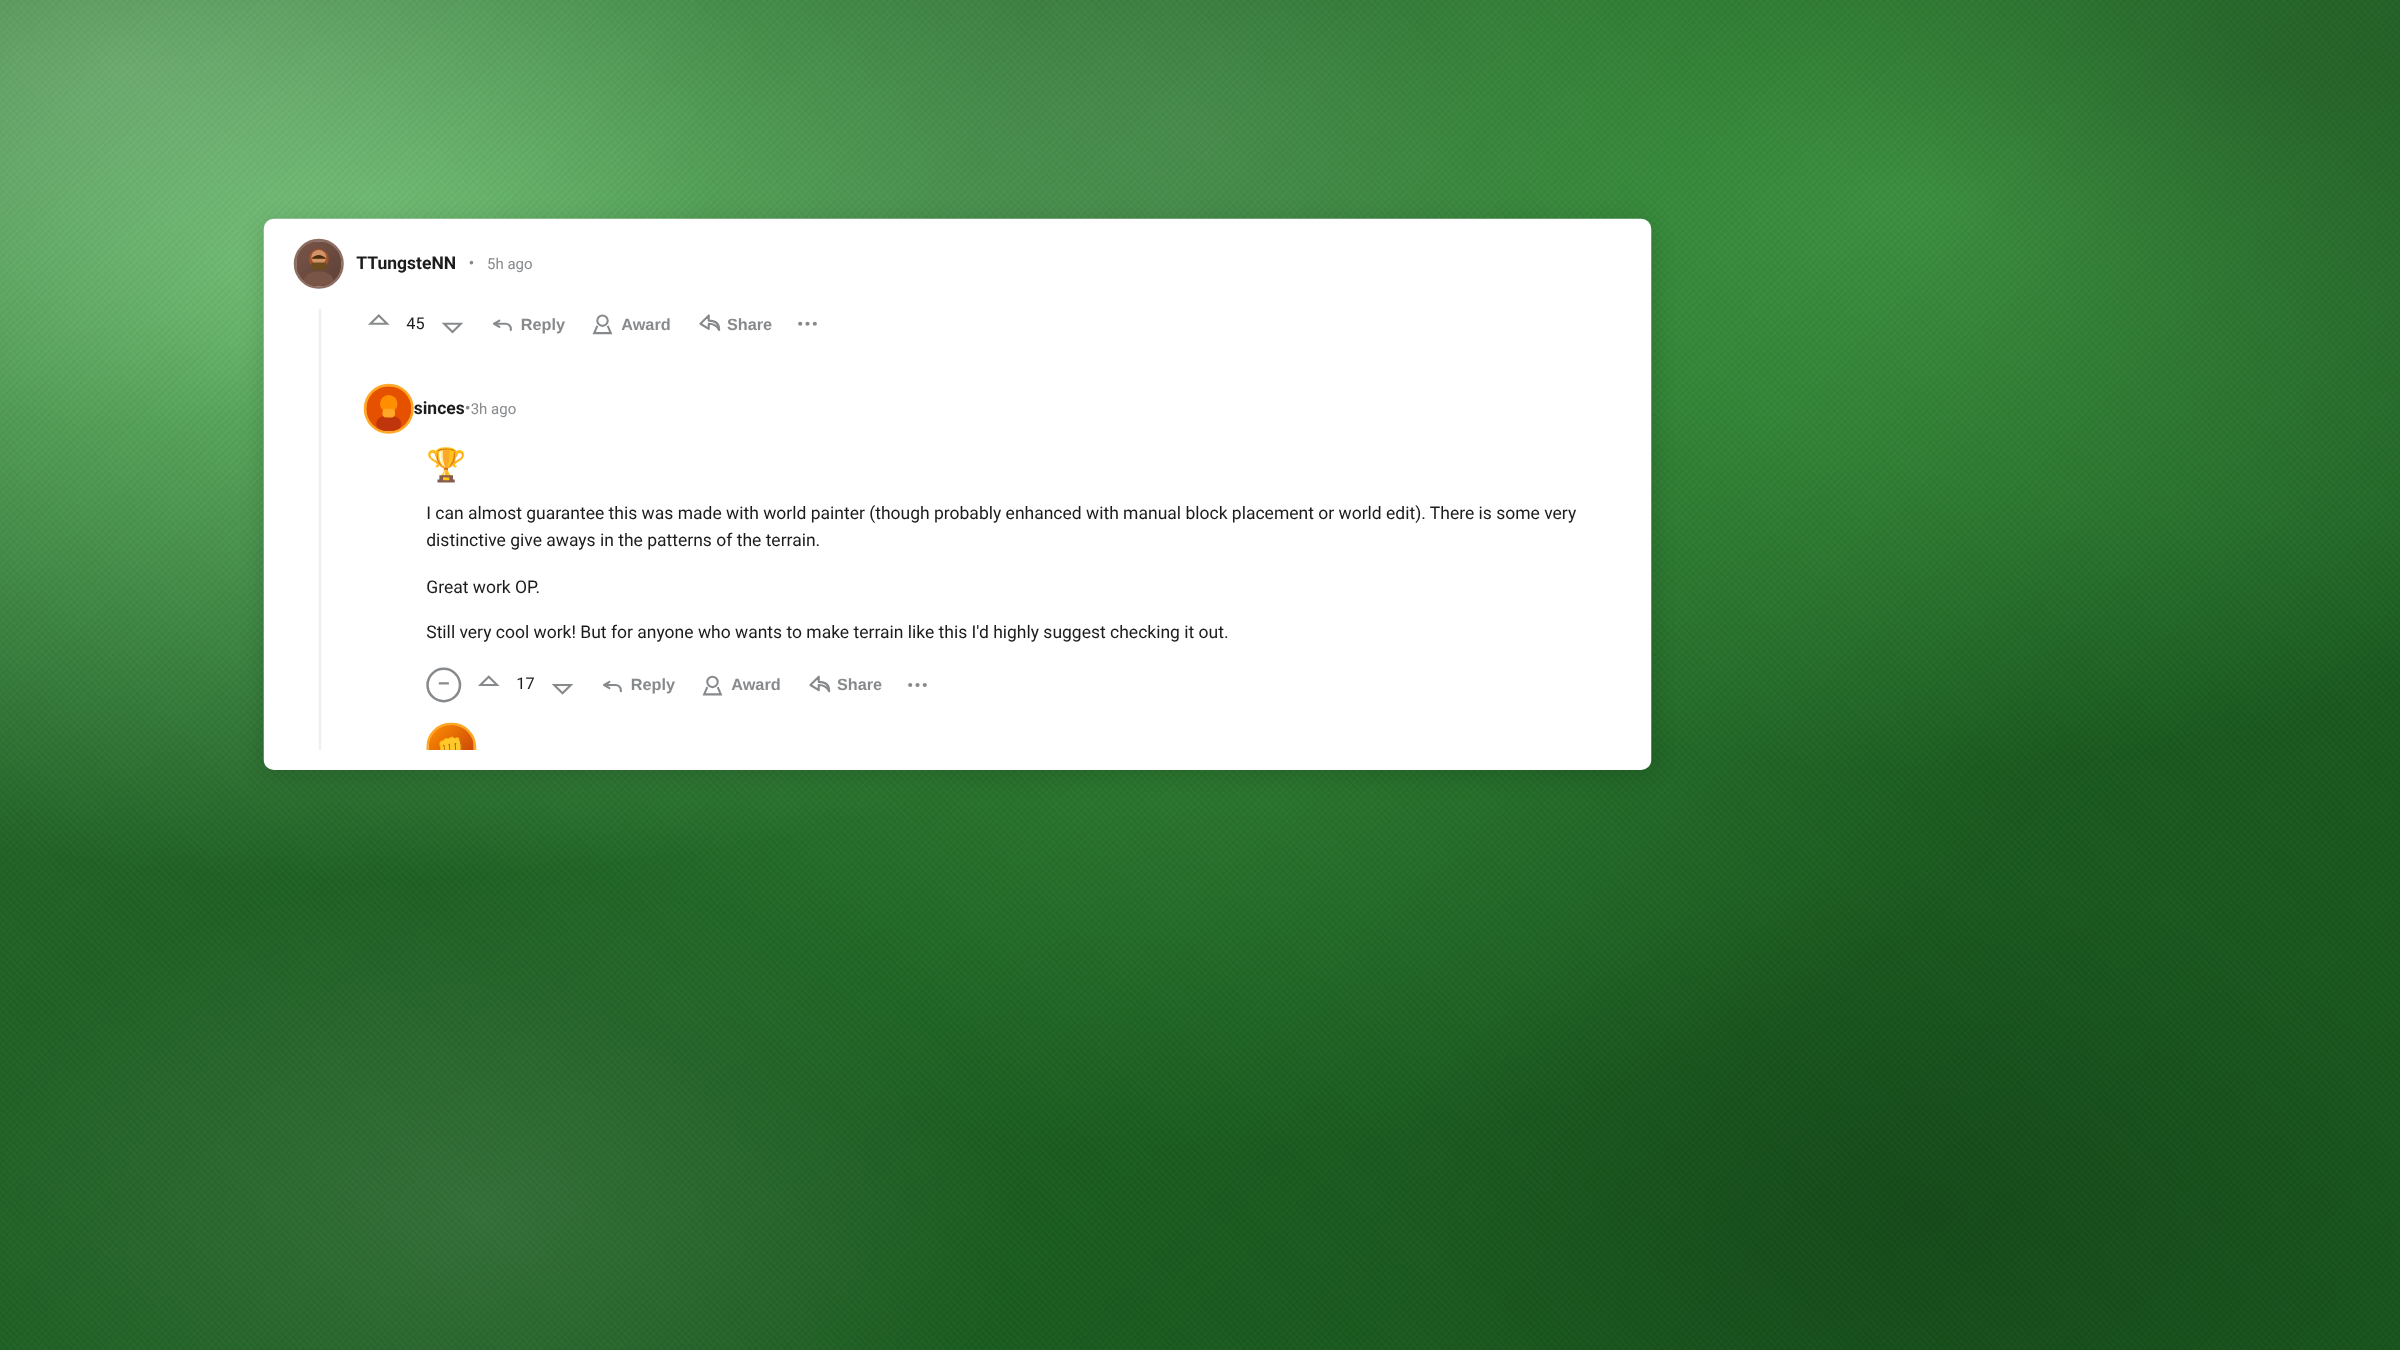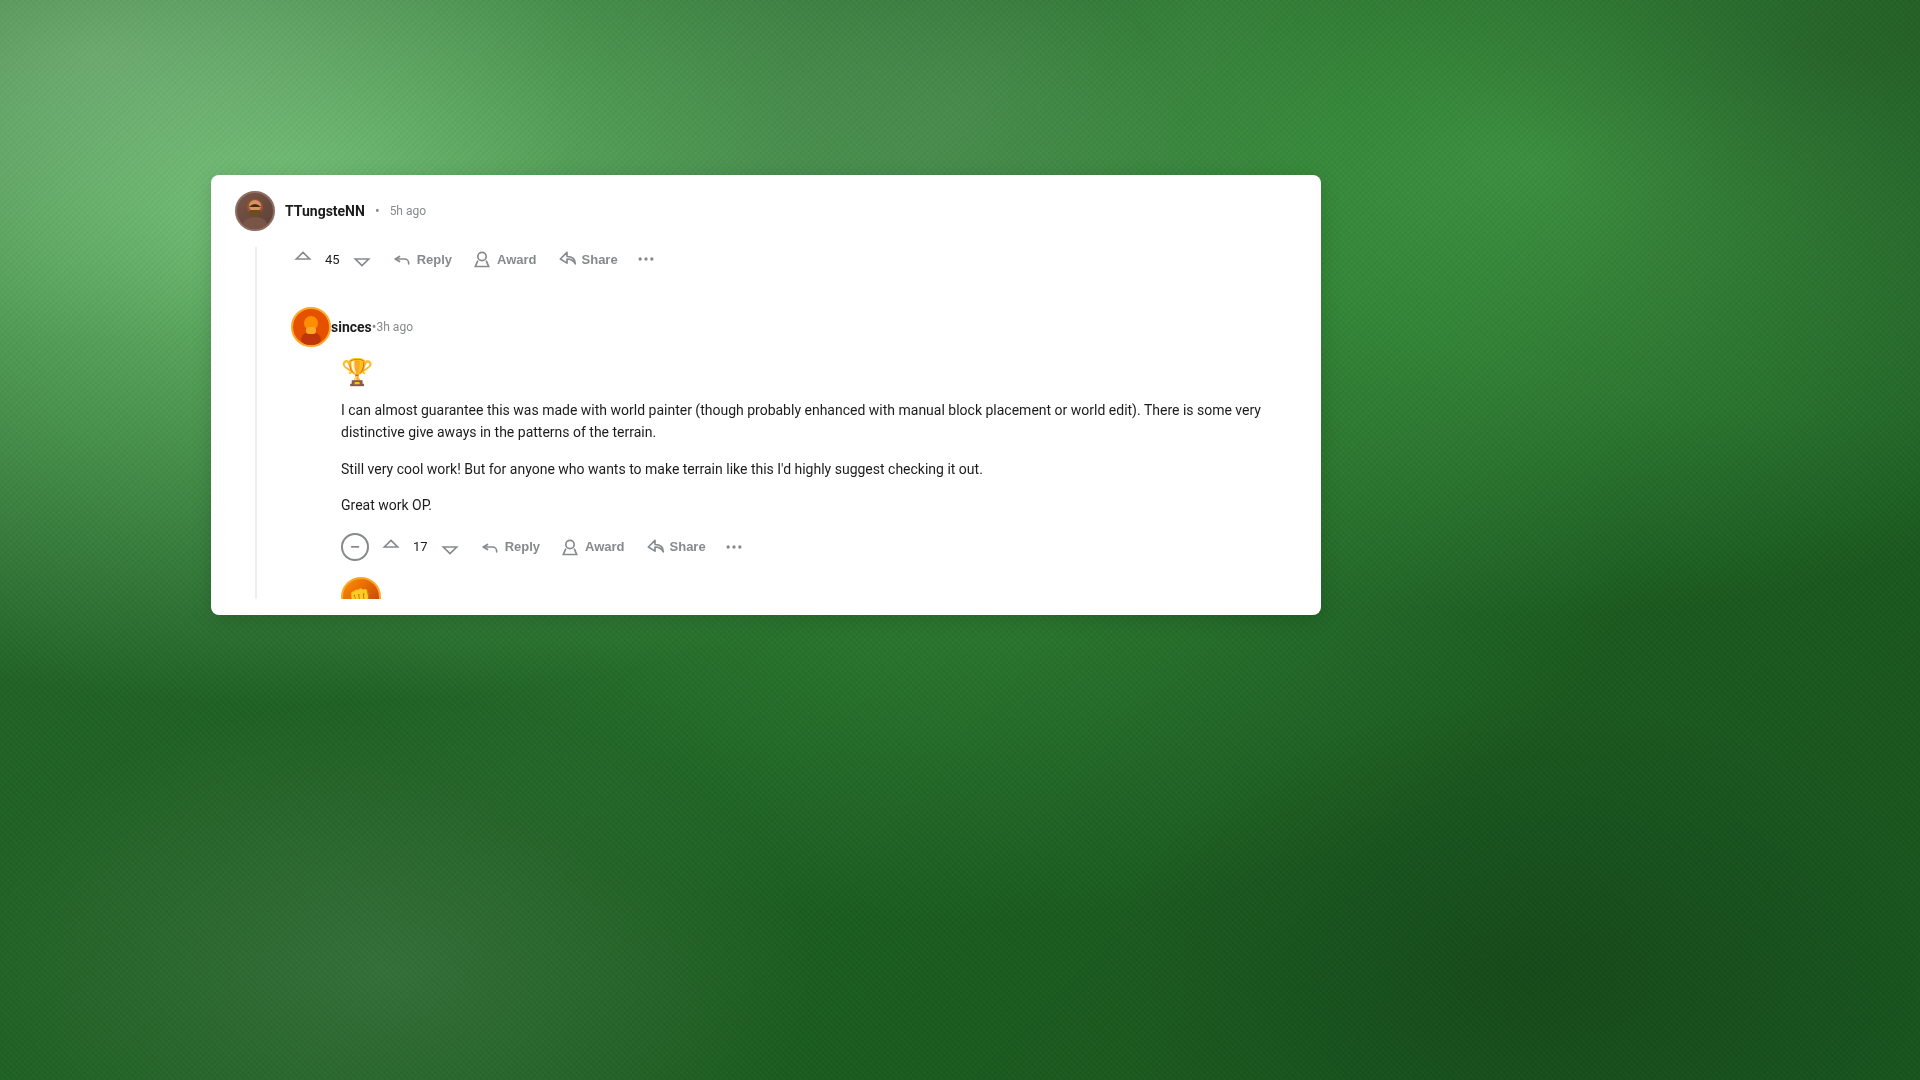--- a/index.html
+++ b/index.html
@@ -330,22 +330,22 @@
         <span class="dot-separator">•</span>
         <span class="timestamp">3h ago</span>
       </div>
 
       <div style="margin-left: 50px; margin-bottom: 12px;">
         <span style="font-size: 26px;">🏆</span>
       </div>
 
       <div class="reply-text-block">
         <p class="reply-text" style="margin-bottom: 14px;">I can almost guarantee this was made with world painter (though probably enhanced with manual block placement or world edit). There is some very distinctive give aways in the patterns of the terrain.</p>
+        <p class="reply-text" style="margin-bottom: 14px;">Great work OP.</p>
         <p class="reply-text" style="margin-bottom: 14px;">Still very cool work! But for anyone who wants to make terrain like this I'd highly suggest checking it out.</p>
-        <p class="reply-text" style="margin-bottom: 14px;">Great work OP.</p>
       </div>
 
       <div class="comment-actions" style="margin-left: 50px;">
 
         <button class="collapse-btn">
           <span>−</span>
         </button>
 
         <button class="action-btn">
           <svg class="icon-svg" viewBox="0 0 24 24">

